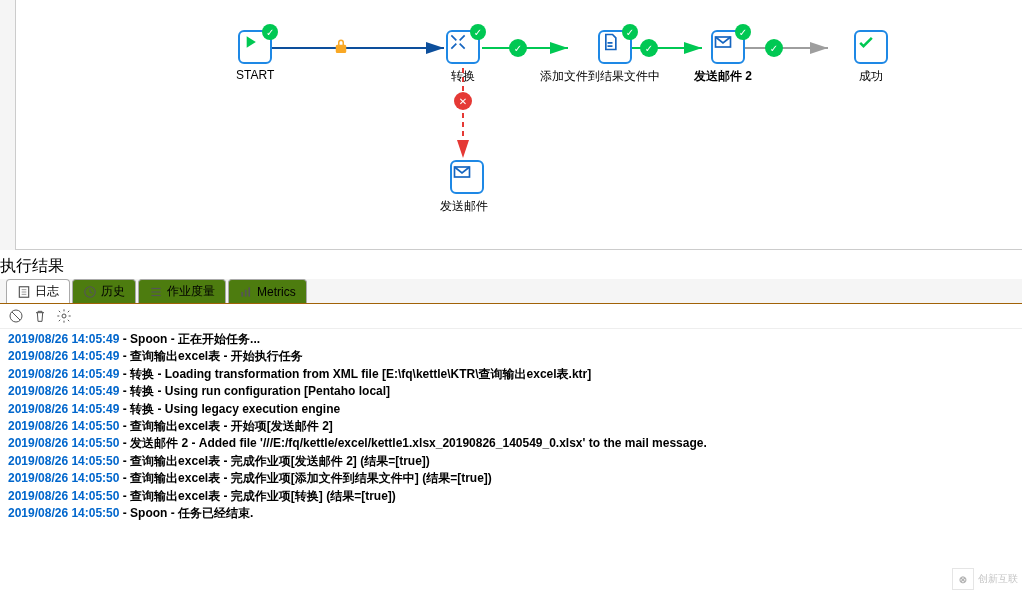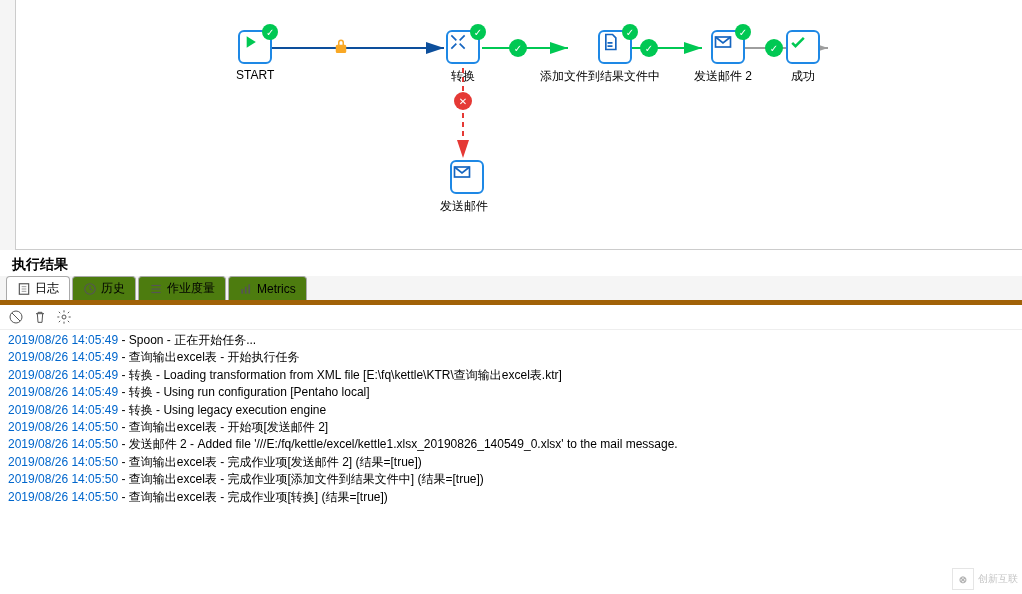--- a/index.html
+++ b/index.html
@@ -9,30 +9,30 @@
   .node { position: absolute; text-align: center; }
   .node-box { width: 34px; height: 34px; border: 2px solid #1e88e5; border-radius: 6px; background: #fff; display:flex; align-items:center; justify-content:center; margin: 0 auto; position: relative;}
   .node-box svg { width: 20px; height: 20px; }
   .node-label { margin-top: 4px; font-size: 12px; color: #000; white-space: nowrap;}
   .status-dot { position: absolute; top: -8px; right: -8px; width: 16px; height:16px; border-radius:50%; display:flex; align-items:center; justify-content:center; color:#fff; font-size:10px;}
   .status-ok { background: #00c853; }
   .status-err { background: #e53935; }
   .mid-circle { position:absolute; width:18px; height:18px; border-radius:50%; background:#00c853; display:flex; align-items:center; justify-content:center; color:#fff; font-size:10px;}
   .arrow { position:absolute; }
 
-  .results-title { padding: 6px 8px 2px 12px; font-weight: bold; font-size: 14px; }
-  .tabs { display:flex; border-bottom: 5px solid #a16207; background: #f5f5f5; padding-left: 6px;}
+  .results-title { padding: 6px 8px 2px 0; font-weight: normal; font-size: 16px; }
+  .tabs { display:flex; border-bottom: 1px solid #a16207; background: #f5f5f5; padding-left: 6px;}
   .tab { display:flex; align-items:center; padding: 3px 10px; border: 1px solid #aaa; border-bottom: none; background: #4d7c0f; margin-right: 2px; cursor:pointer; border-radius: 4px 4px 0 0; font-size:12px;}
   .tab.active { background: #fff; }
   .tab svg { width: 14px; height: 14px; margin-right: 4px; }
   .toolbar { display:flex; align-items:center; gap:8px; padding: 4px 8px; border-bottom:1px solid #eee;}
   .toolbar-btn { width:16px; height:16px; display:flex; align-items:center; justify-content:center; cursor:pointer;}
   .toolbar-btn svg { width:16px; height:16px; stroke:#555; fill:none; stroke-width:1.5;}
   .log-area { padding: 2px 8px 8px 8px; overflow-y:auto; height: 260px;}
-  .log-line { font-size: 12px; line-height: 1.45;}
+  .log-line { font-size: 12px; line-height: 1.45; font-weight: bold;}
   .log-ts { color: #0066cc; }
   .log-msg { color: #000; }
   .watermark { position:absolute; bottom: 4px; right: 4px; opacity:0.5; display:flex; align-items:center; font-size:10px; color:#888;}
   .watermark-logo { width:22px; height:22px; border:1px solid #ccc; display:flex; align-items:center; justify-content:center; margin-right:4px; font-weight:bold; color:#666;}
   .scroll-edge-left { position:absolute; left:0; top:0; width:16px; height:250px; border-right:1px solid #ccc; background:#f5f5f5;}
 </style>
 </head>
 <body>
 
 <div class="canvas-area">
@@ -108,24 +108,24 @@
   </div>
 
   <div class="node" style="left:704px; top:30px;">
     <div class="node-box">
       <svg viewBox="0 0 24 24">
           <rect x="3" y="6" width="18" height="12" fill="none" stroke="#1565c0" stroke-width="2"></rect>
           <path d="M3 6l9 7 9-7" fill="none" stroke="#1565c0" stroke-width="2"></path>
         </svg>
       <div class="status-dot status-ok">✓</div>
     </div>
-    <div class="node-label" style="margin-left:-10px;">发送邮件 2</div>
-  </div>
-
-  <div class="node" style="left:786px; top:30px;">
+    <div class="node-label" style="margin-left:-10px;font-weight:bold;">发送邮件 2</div>
+  </div>
+
+  <div class="node" style="left:854px; top:30px;">
     <div class="node-box">
       <svg viewBox="0 0 24 24">
           <path fill="none" stroke="#00c853" stroke-width="3" d="M5 13l4 4L19 7"></path>
         </svg>
     </div>
     <div class="node-label">成功</div>
   </div>
 
   <div class="node" style="left:446px; top:160px;">
     <div class="node-box">
@@ -199,18 +199,19 @@
     <div class="log-line"><span class="log-ts">2019/08/26 14:05:49</span> - <span class="log-msg">Spoon - 正在开始任务...</span></div>
     <div class="log-line"><span class="log-ts">2019/08/26 14:05:49</span> - <span class="log-msg">查询输出excel表 - 开始执行任务</span></div>
     <div class="log-line"><span class="log-ts">2019/08/26 14:05:49</span> - <span class="log-msg">转换 - Loading transformation from XML file [E:\fq\kettle\KTR\查询输出excel表.ktr]</span></div>
     <div class="log-line"><span class="log-ts">2019/08/26 14:05:49</span> - <span class="log-msg">转换 - Using run configuration [Pentaho local]</span></div>
     <div class="log-line"><span class="log-ts">2019/08/26 14:05:49</span> - <span class="log-msg">转换 - Using legacy execution engine</span></div>
     <div class="log-line"><span class="log-ts">2019/08/26 14:05:50</span> - <span class="log-msg">查询输出excel表 - 开始项[发送邮件 2]</span></div>
     <div class="log-line"><span class="log-ts">2019/08/26 14:05:50</span> - <span class="log-msg">发送邮件 2 - Added file '///E:/fq/kettle/excel/kettle1.xlsx_20190826_140549_0.xlsx' to the mail message.</span></div>
     <div class="log-line"><span class="log-ts">2019/08/26 14:05:50</span> - <span class="log-msg">查询输出excel表 - 完成作业项[发送邮件 2] (结果=[true])</span></div>
     <div class="log-line"><span class="log-ts">2019/08/26 14:05:50</span> - <span class="log-msg">查询输出excel表 - 完成作业项[添加文件到结果文件中] (结果=[true])</span></div>
     <div class="log-line"><span class="log-ts">2019/08/26 14:05:50</span> - <span class="log-msg">查询输出excel表 - 完成作业项[转换] (结果=[true])</span></div>
+    <div class="log-line"><span class="log-ts">2019/08/26 14:05:50</span> - <span class="log-msg">Spoon - 任务已经结束.</span></div>
   </div>
 
 <div class="watermark">
   <div class="watermark-logo">⊗</div>
   <span>创新互联</span>
 </div>
 
 </body></html>

